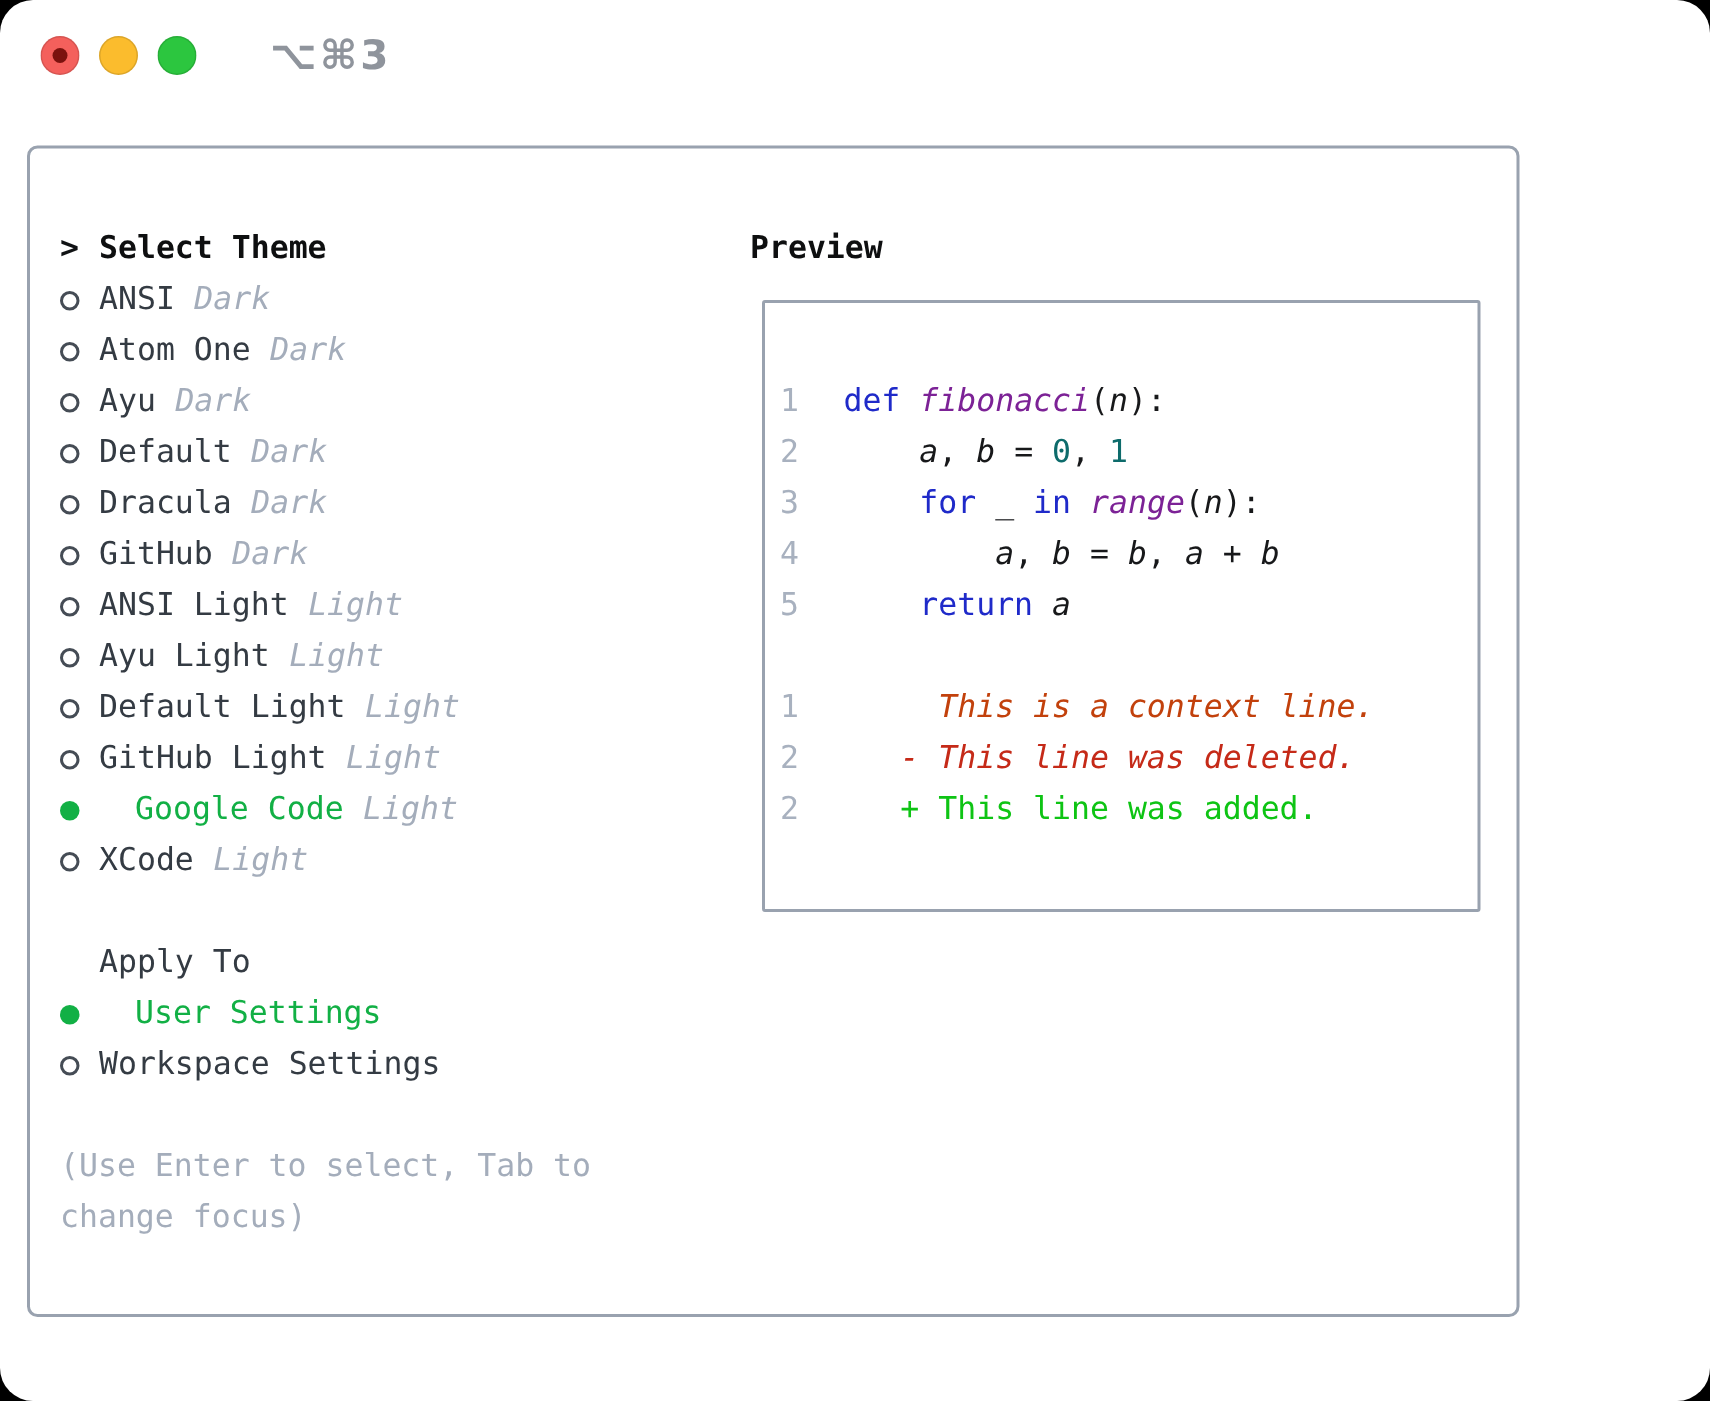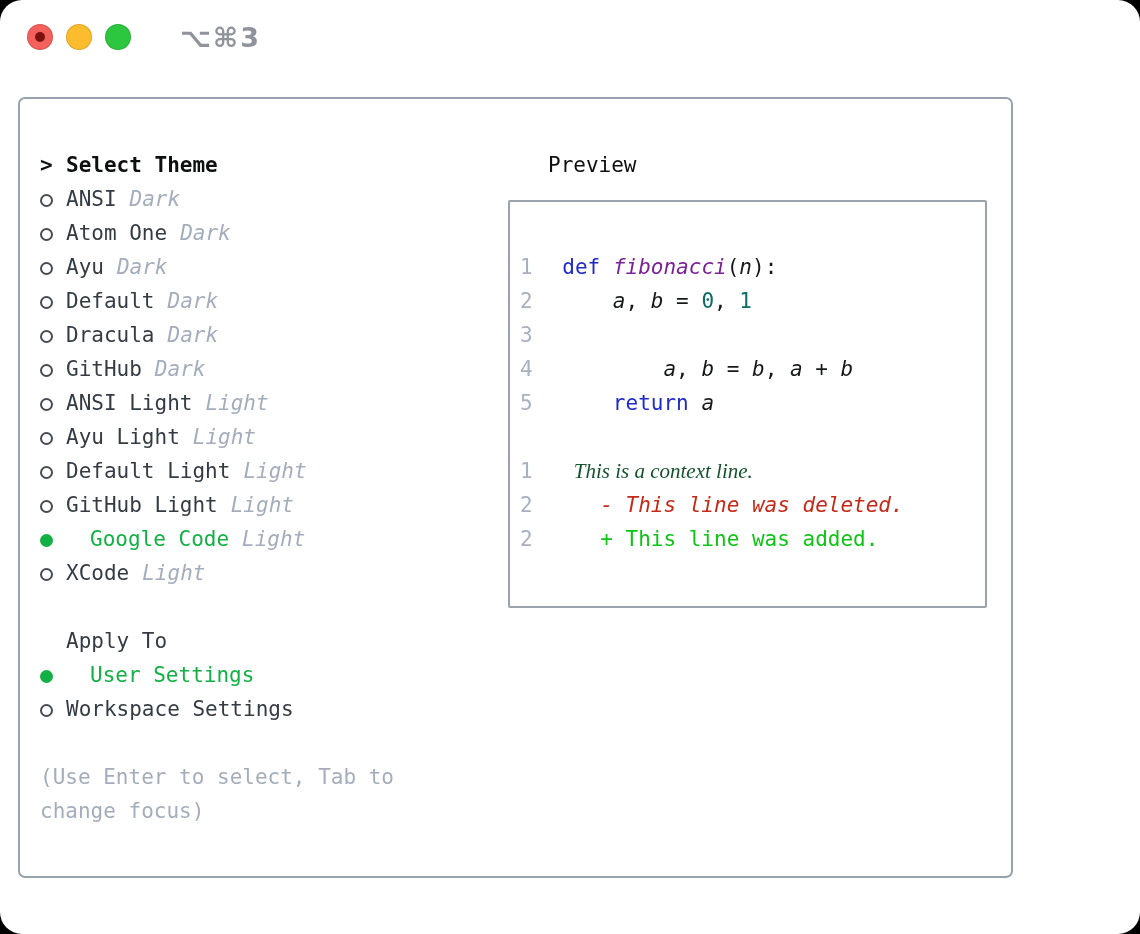--- a/index.html
+++ b/index.html
@@ -36,33 +36,33 @@
   .circle { display:inline-block; width:13px; height:13px; border-radius:50%;
             border:2px solid #454c55; vertical-align:middle; }
   .circle.filled { border:none; background:#12b045; }
   .label { color:#343b43; }
   .option.selected .label { color:#12b045;margin-left:24px; }
   .suffix { color:#a4adbb; font-style:italic; margin-left:13px;text-align:center; }
   .hint { width:420px; color:#a4adbb; white-space:normal; line-height:34px; }
 
   
   .preview-title { position:absolute; left:480px; top:49px; height:34px;
-                   line-height:34px; font-size:21px; font-weight:400; color:#0e0f10;margin-left:48px; }
+                   line-height:34px; font-size:21px; font-weight:700; color:#0e0f10; }
   .preview-box { position:absolute; left:488px; top:101px; width:479px; height:408px;
                  border:2px solid #99a2af; border-radius:2px; background:#fff;
                  padding:48px 0 0 10px; font-size:21px; }
   .pline { height:34px; line-height:34px; display:flex; }
   .ln { display:inline-block; width:17px; flex:0 0 17px; color:#a8b1bf; }
   .lc { white-space:pre; }
   .kw { color:#1f2ac9; }
   .fn { color:#7c2296; font-style:italic; }
   .nu { color:#0d6b6b; }
   .pl { color:#17181a; }
   .va { color:#17181a; font-style:italic; }
-  .cx { color:#14532d; font-style:italic;font-family:Liberation Serif, serif; }
+  .cx { color:#c2410c; font-style:italic; }
   .de { color:#c52a18; font-style:italic; }
   .ad { color:#0ec414; }
 </style>
 </head>
 <body>
 
 <div class="window">
 
   <div class="titlebar">
     <span class="light red">
@@ -119,20 +119,21 @@
         <div class="pline">
           <span class="ln">1</span>
           <span class="lc"><span class="pl">  </span><span class="kw">def</span><span class="pl"> </span><span class="fn">fibonacci</span><span class="pl">(</span><span class="va">n</span><span class="pl">):</span></span>
         </div>
         <div class="pline">
           <span class="ln">2</span>
           <span class="lc"><span class="pl">      </span><span class="va">a</span><span class="pl">, </span><span class="va">b</span><span class="pl"> = </span><span class="nu">0</span><span class="pl">, </span><span class="nu">1</span></span>
         </div>
         <div class="pline">
           <span class="ln">3</span>
+          <span class="lc"><span class="pl">      </span><span class="kw">for</span><span class="pl"> _ </span><span class="kw">in</span><span class="pl"> </span><span class="fn">range</span><span class="pl">(</span><span class="va">n</span><span class="pl">):</span></span>
         </div>
         <div class="pline">
           <span class="ln">4</span>
           <span class="lc"><span class="pl">          </span><span class="va">a</span><span class="pl">, </span><span class="va">b</span><span class="pl"> = </span><span class="va">b</span><span class="pl">, </span><span class="va">a</span><span class="pl"> + </span><span class="va">b</span></span>
         </div>
         <div class="pline">
           <span class="ln">5</span>
           <span class="lc"><span class="pl">      </span><span class="kw">return</span><span class="pl"> </span><span class="va">a</span></span>
         </div>
         <div class="pline"></div>

